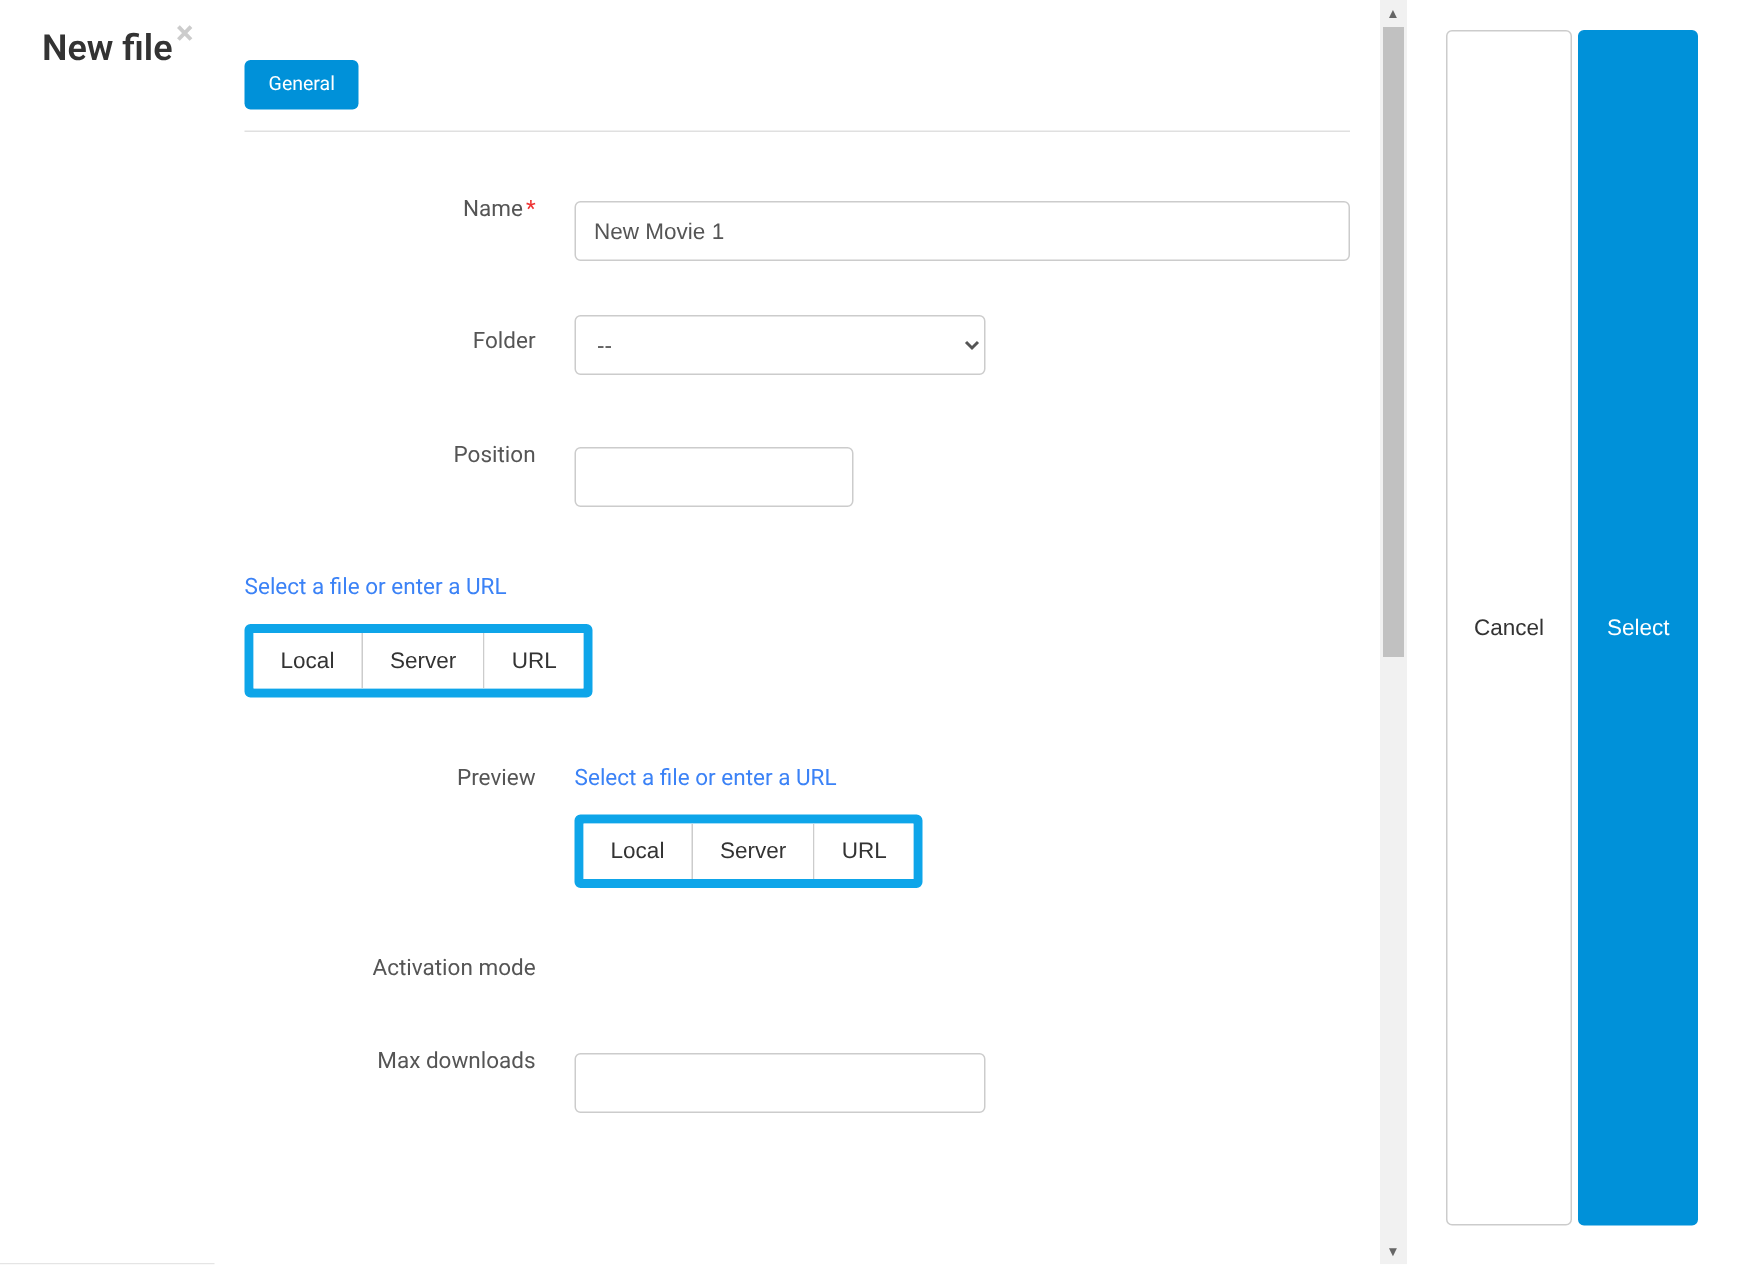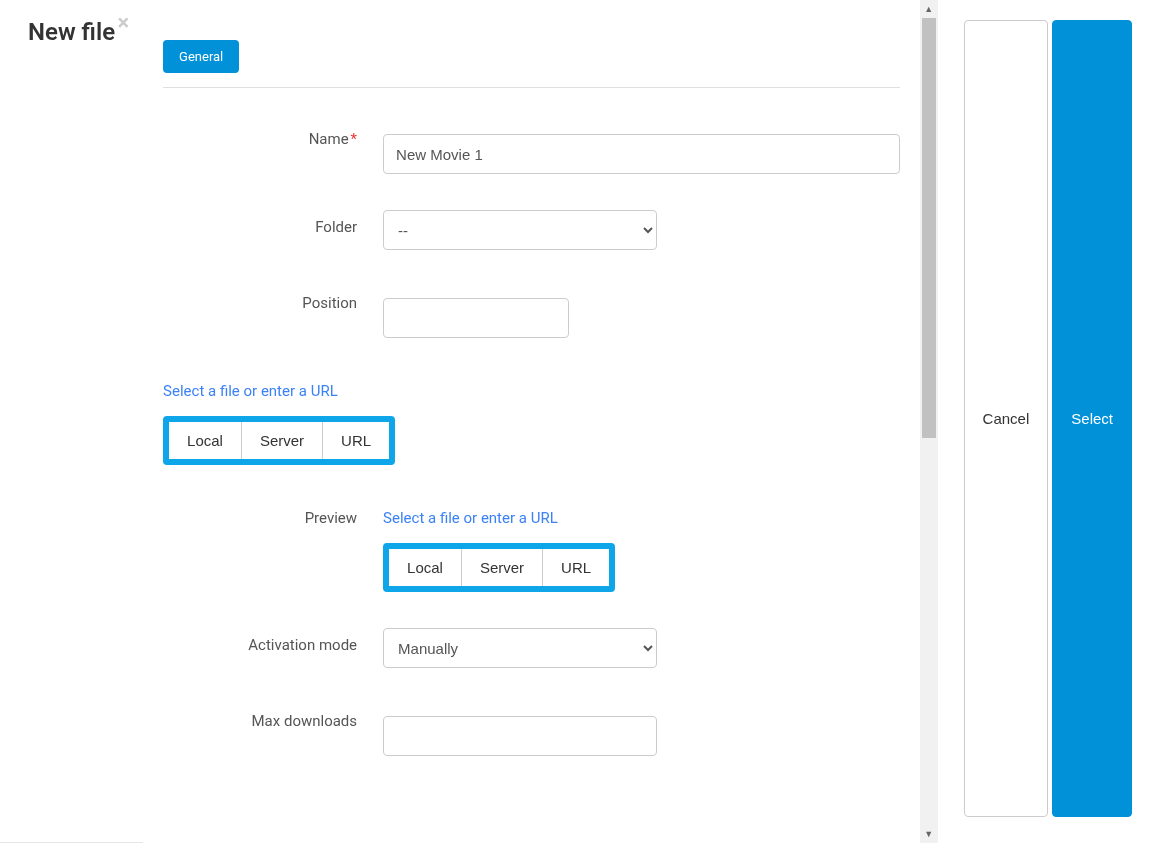--- a/index.html
+++ b/index.html
@@ -259,25 +259,20 @@
             <div class="btn-group">
               <button>Local</button>
               <button>Server</button>
               <button>URL</button>
             </div>
           </div>
         </div>
 
         <div class="form-row">
           <div class="form-label">Activation mode</div>
-          <div class="form-control-area">
-            <select class="select">
-              <option>Manually</option>
-            </select>
-          </div>
         </div>
 
         <div class="form-row">
           <div class="form-label">Max downloads</div>
           <div class="form-control-area">
             <input type="text" class="text-input med" value="" style="">
           </div>
         </div>
 
       </div>

